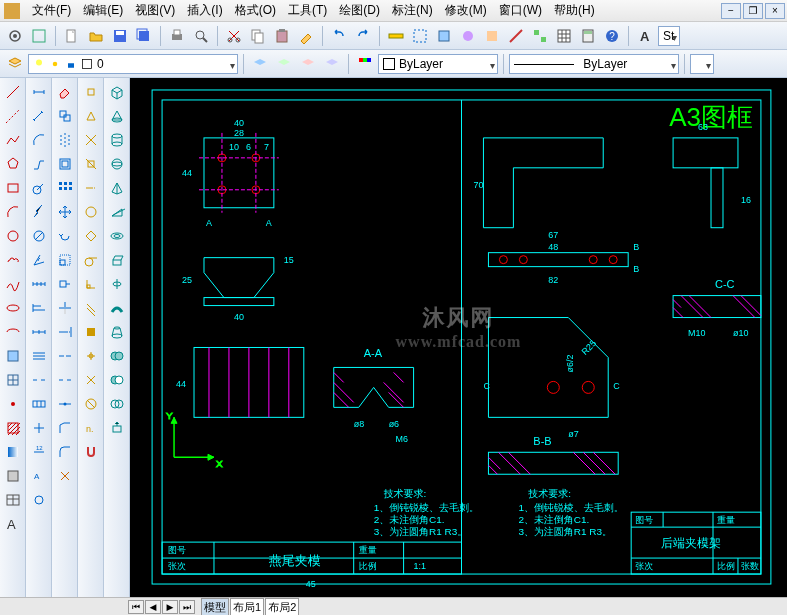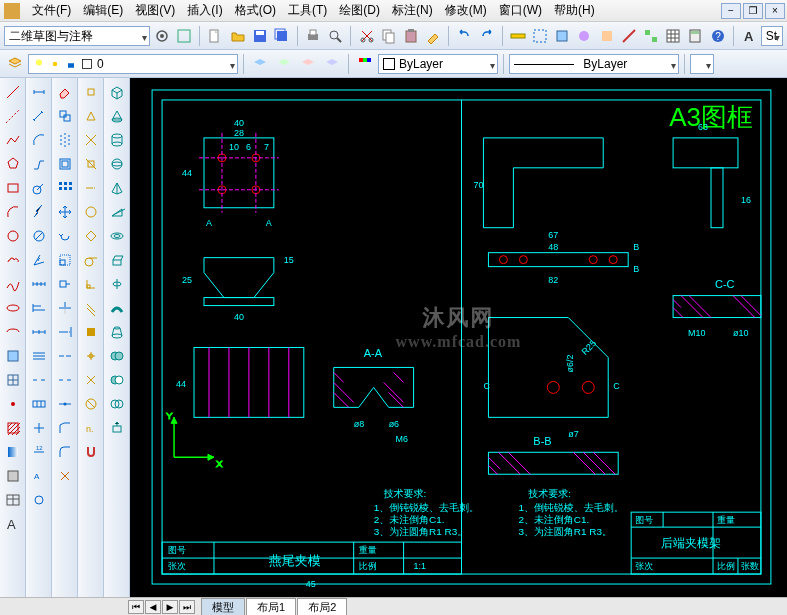--- a/index.html
+++ b/index.html
@@ -133,21 +133,21 @@
 .bottom-tabs .nav .nb {
   width: 16px; height: 14px;
   border: 1px solid #999;
   background: #f0f0f0;
   text-align: center;
   line-height: 12px;
   font-size: 9px;
   cursor: pointer;
 }
 .bottom-tabs .tab {
-  padding: 1px 10px;
+  padding: 1px 2px;
   border: 1px solid #999;
   border-bottom: none;
   background: #fff;
   margin-right: 1px;
   cursor: pointer;
 }
 .bottom-tabs .tab.active {
   background: #cde;
 }
 .icon-svg { width: 16px; height: 16px; }
@@ -186,21 +186,20 @@
   <span class="menu-item">窗口(W)</span>
   <span class="menu-item">帮助(H)</span>
   <div class="window-controls">
     <div class="btn">−</div>
     <div class="btn">❐</div>
     <div class="btn">×</div>
   </div>
 </div>
 
 <div class="toolbar-row">
-  <div class="dropdown" style="width:158px">二维草图与注释</div>
   <div class="tbtn">
       <svg class="icon-svg" viewBox="0 0 16 16">
         <circle cx="8" cy="8" r="5" fill="none" stroke="#555" stroke-width="1.5"></circle>
         <circle cx="8" cy="8" r="2" fill="#555"></circle>
       </svg>
     </div>
   <div class="tbtn">
       <svg class="icon-svg" viewBox="0 0 16 16">
         <rect x="2" y="2" width="12" height="12" fill="none" stroke="#3a7"></rect>
       </svg>

